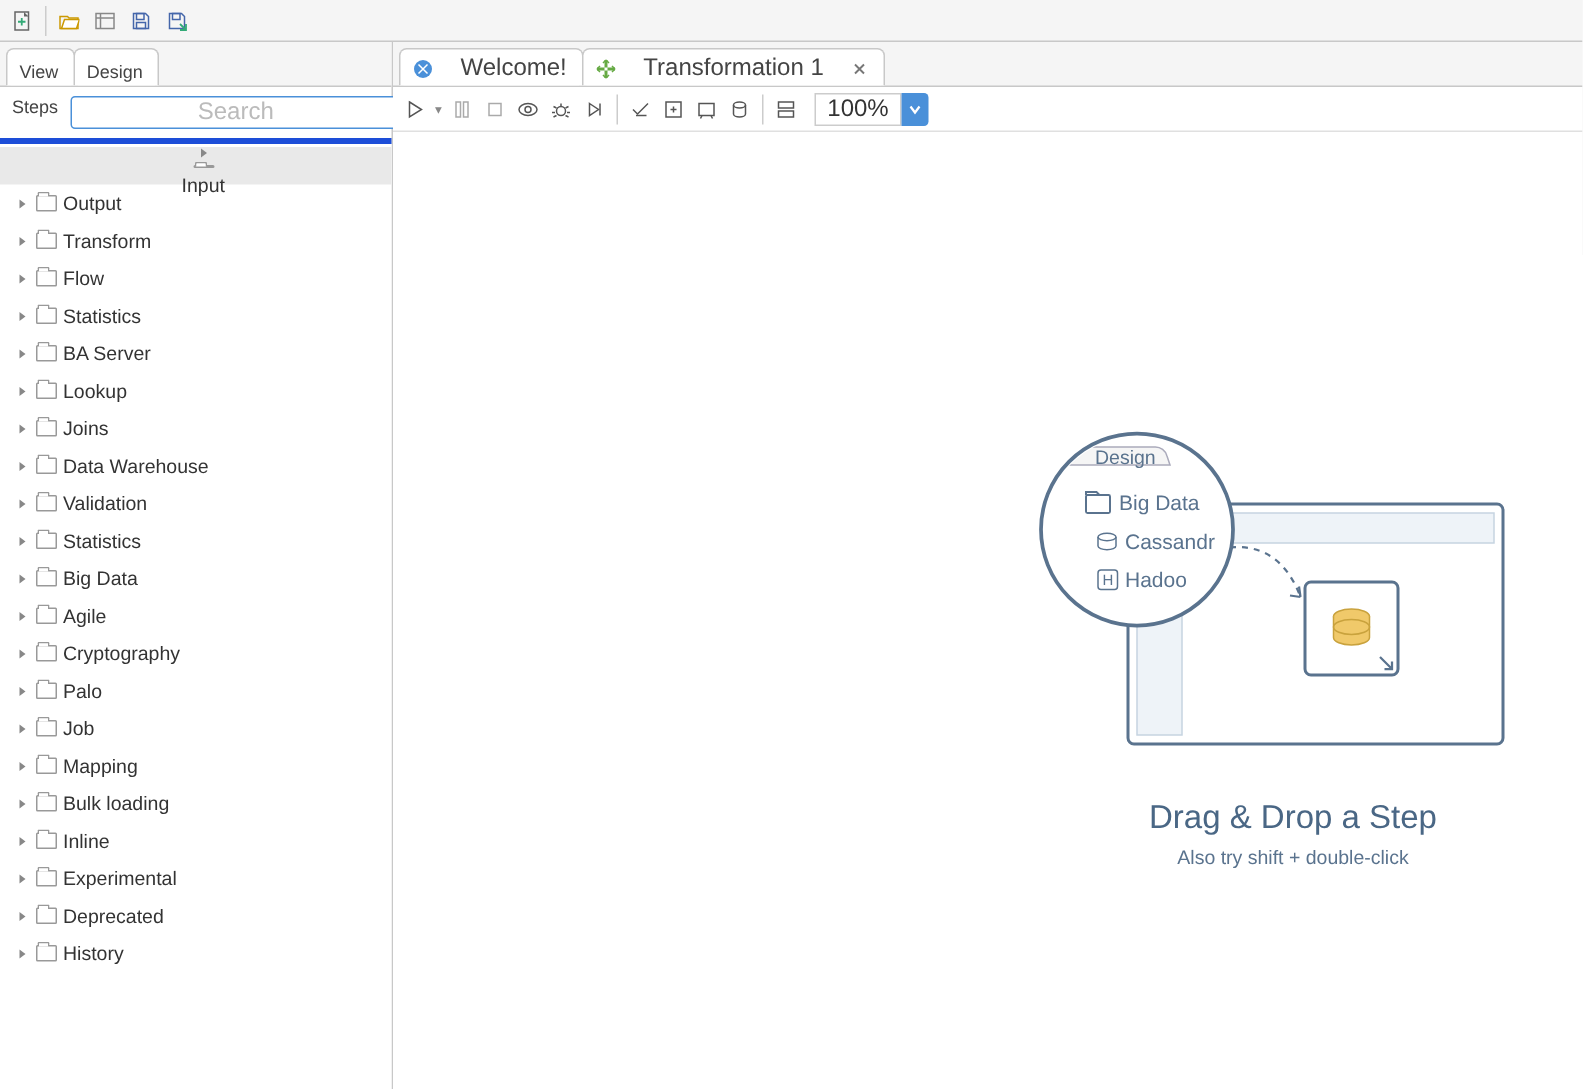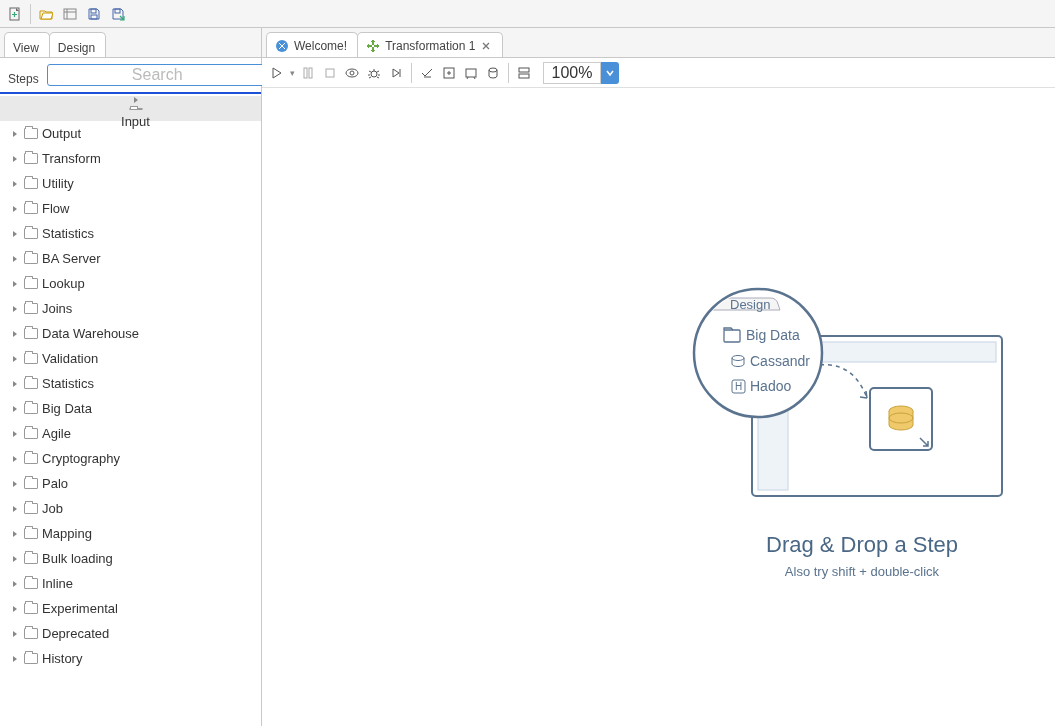--- a/index.html
+++ b/index.html
@@ -68,24 +68,24 @@
   align-items: center;
   gap: 5px;
   cursor: pointer;
   font-size: 12px;
   color: #444;
   margin-right: -1px;
   flex-direction: column;
 }
 .side-search-row {
   display: flex;
-  align-items: flex-end;
+  align-items: flex-start;
   padding: 6px 8px;
   gap: 8px;
-  border-bottom: 2px solid #1d4ed8;
+  border-bottom: 4px solid #1d4ed8;
 }
 .side-search-row .lbl {
   font-size: 12px;
   color: #444;
 }
 .side-search-row input {
   flex: 1;
   height: 22px;
   border: 1px solid #4a90d9;
   border-radius: 3px;
@@ -159,23 +159,23 @@
 }
 .etab {
   background: #fff;
   border: 1px solid #c8c8c8;
   border-bottom: none;
   border-top-left-radius: 5px;
   border-top-right-radius: 5px;
   padding: 3px 10px 2px 8px;
   display: flex;
   align-items: center;
-  gap: 5px;
+  gap: 18px;
   cursor: pointer;
-  font-size: 12px;
+  font-size: 16px;
   color: #444;
   margin-right: -1px;
 }
 .etab .close {
   width: 12px; height: 12px;
   display: flex; align-items: center; justify-content: center;
   color: #777;
 }
 
 .canvas-toolbar {
@@ -356,29 +356,20 @@
           <span class="folder-icon"></span>
           <span>Transform</span>
         </div>
         <div class="tree-item">
           <span class="caret">
             <svg width="8" height="8" viewBox="0 0 8 8">
               <path d="M2 1 L6 4 L2 7 Z" fill="#888"></path>
             </svg>
           </span>
           <span class="folder-icon"></span>
-          <span>Utility</span>
-        </div>
-        <div class="tree-item">
-          <span class="caret">
-            <svg width="8" height="8" viewBox="0 0 8 8">
-              <path d="M2 1 L6 4 L2 7 Z" fill="#888"></path>
-            </svg>
-          </span>
-          <span class="folder-icon"></span>
           <span>Flow</span>
         </div>
         <div class="tree-item">
           <span class="caret">
             <svg width="8" height="8" viewBox="0 0 8 8">
               <path d="M2 1 L6 4 L2 7 Z" fill="#888"></path>
             </svg>
           </span>
           <span class="folder-icon"></span>
           <span>Statistics</span>

